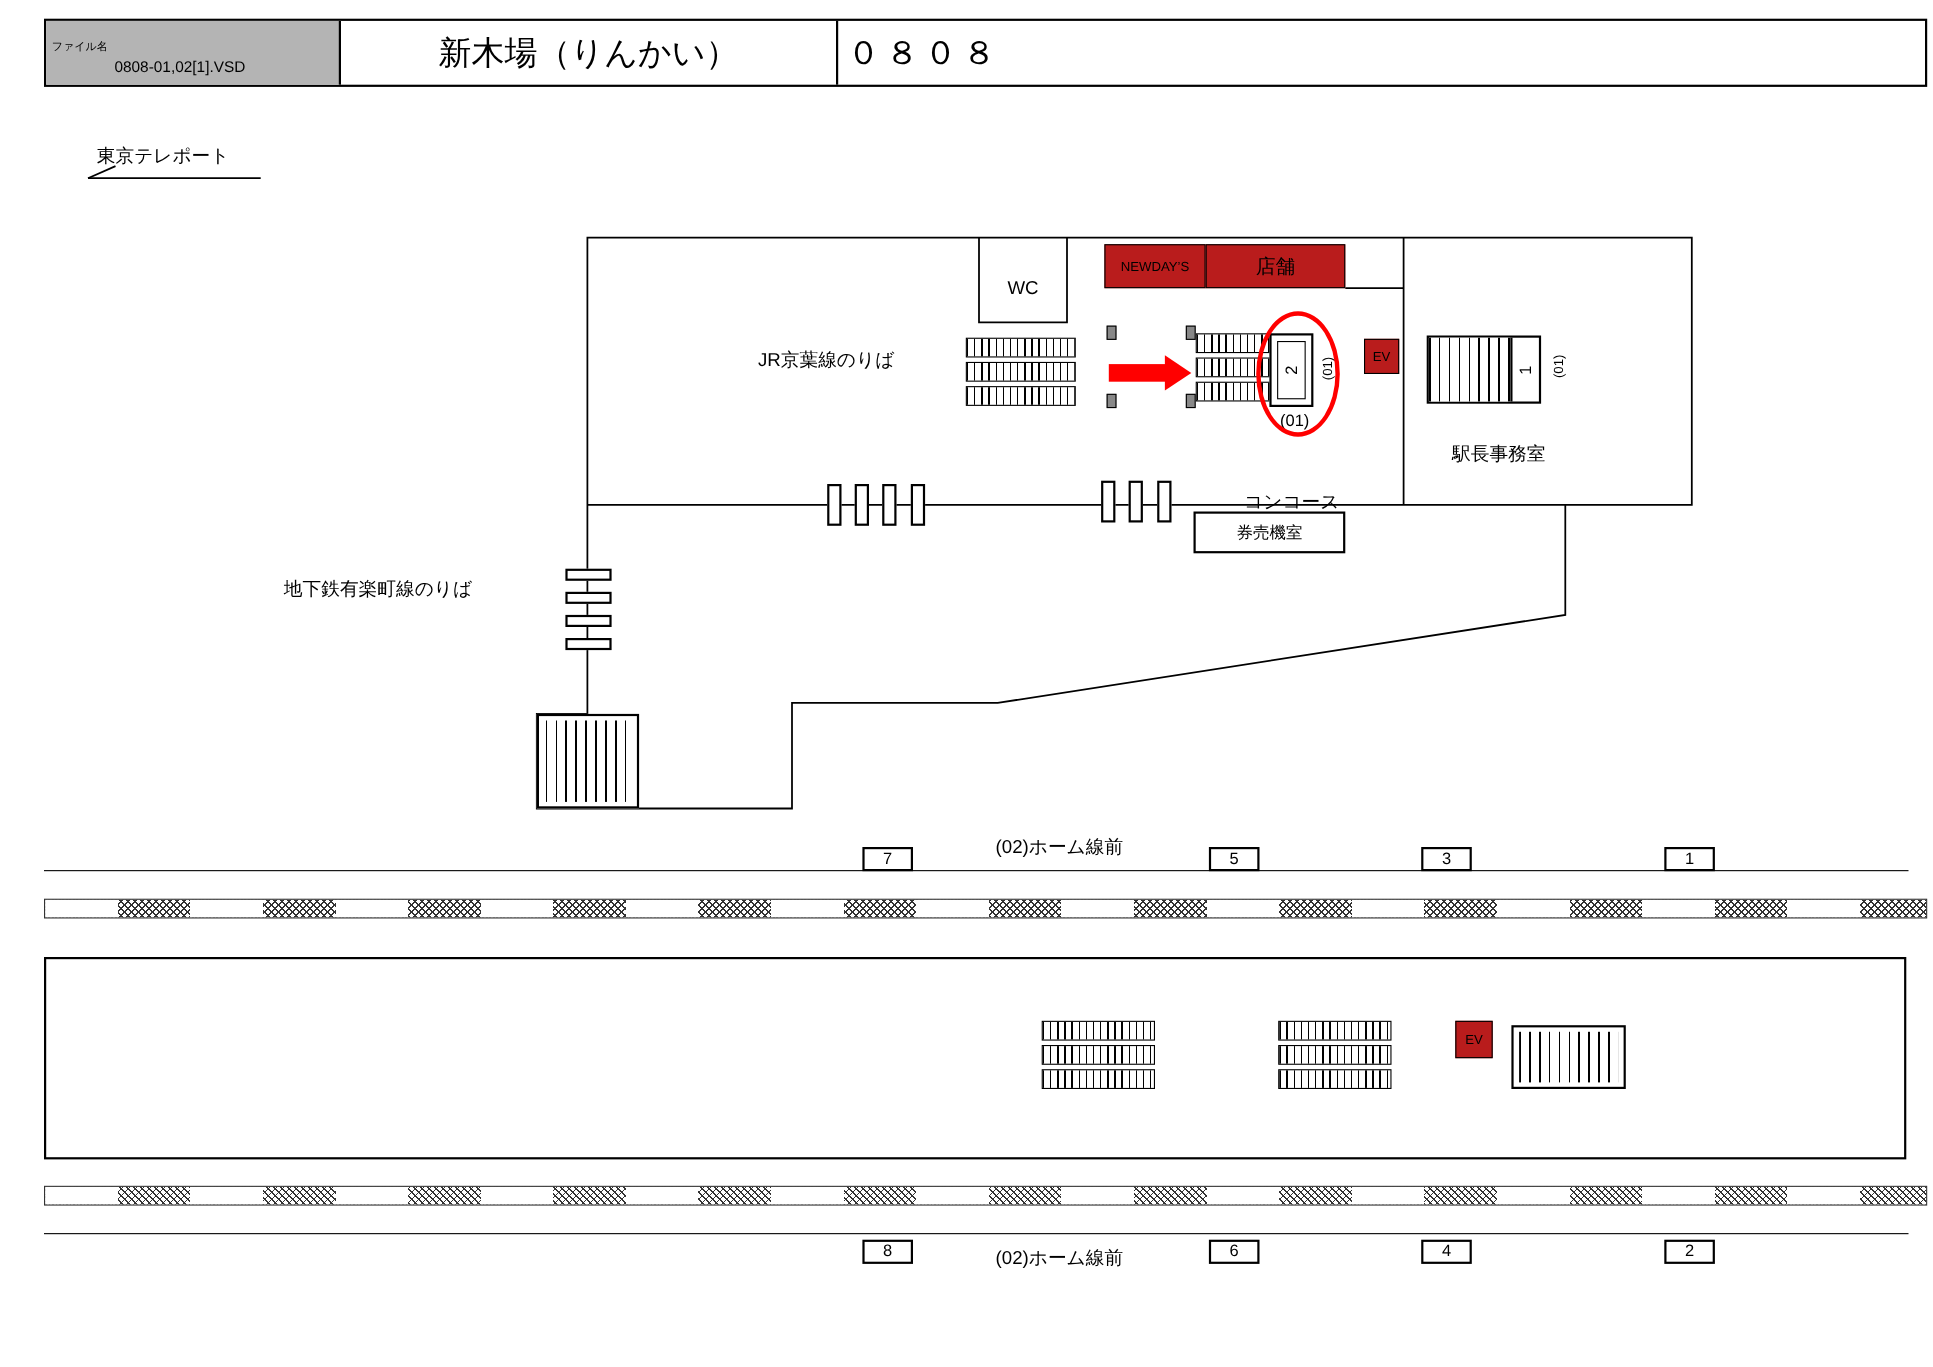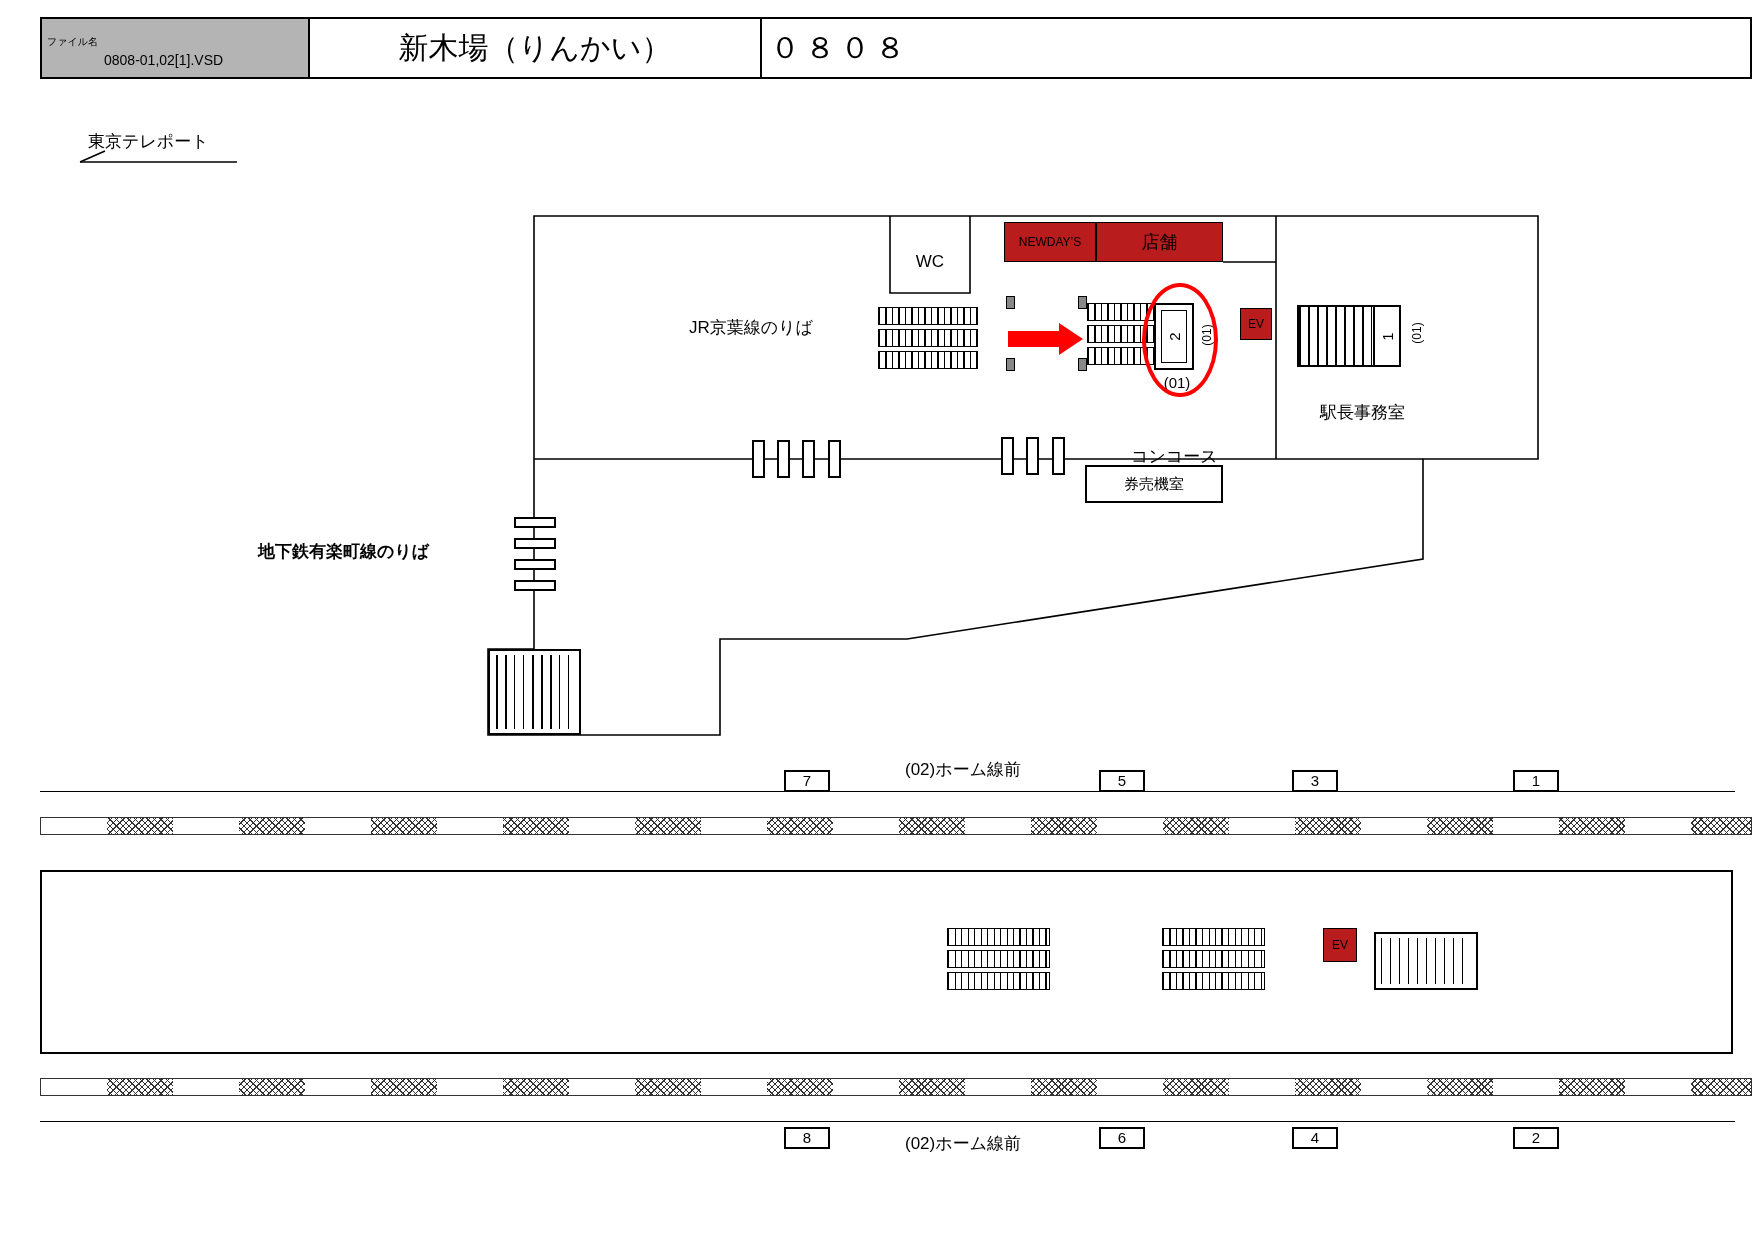--- a/index.html
+++ b/index.html
@@ -88,21 +88,21 @@
   <div class="lbl" style="left:890px;top:252px;width:80px;text-align:center;font-size:17px;">WC</div>
 
   <div class="smallbox" style="left:1004px;top:222px;width:92px;height:40px;font-size:12px;">
     <span>NEWDAY’S</span>
   </div>
   <div class="smallbox" style="left:1096px;top:222px;width:127px;height:40px;font-size:18px;">
     <span>店舗</span>
   </div>
 
   <div class="lbl" style="left:689px;top:316px;">JR京葉線のりば</div>
-  <div class="lbl" style="left:258px;top:540px;font-weight:bold;">地下鉄有楽町線のりば</div>
+  <div class="lbl" style="left:258px;top:524px;">地下鉄有楽町線のりば</div>
   <div class="lbl" style="left:1131px;top:398px;margin-top:47px;">コンコース</div>
   <div class="lbl" style="left:1320px;top:401px;">駅長事務室</div>
 
   <div class="stair-band" style="left:878px;top:307px;width:100px;"></div>
   <div class="stair-band" style="left:878px;top:329px;width:100px;"></div>
   <div class="stair-band" style="left:878px;top:351px;width:100px;"></div>
 
   <div class="stair-band" style="left:1087px;top:303px;width:69px;"></div>
   <div class="stair-band" style="left:1087px;top:325px;width:69px;"></div>
   <div class="stair-band" style="left:1087px;top:347px;width:69px;"></div>

